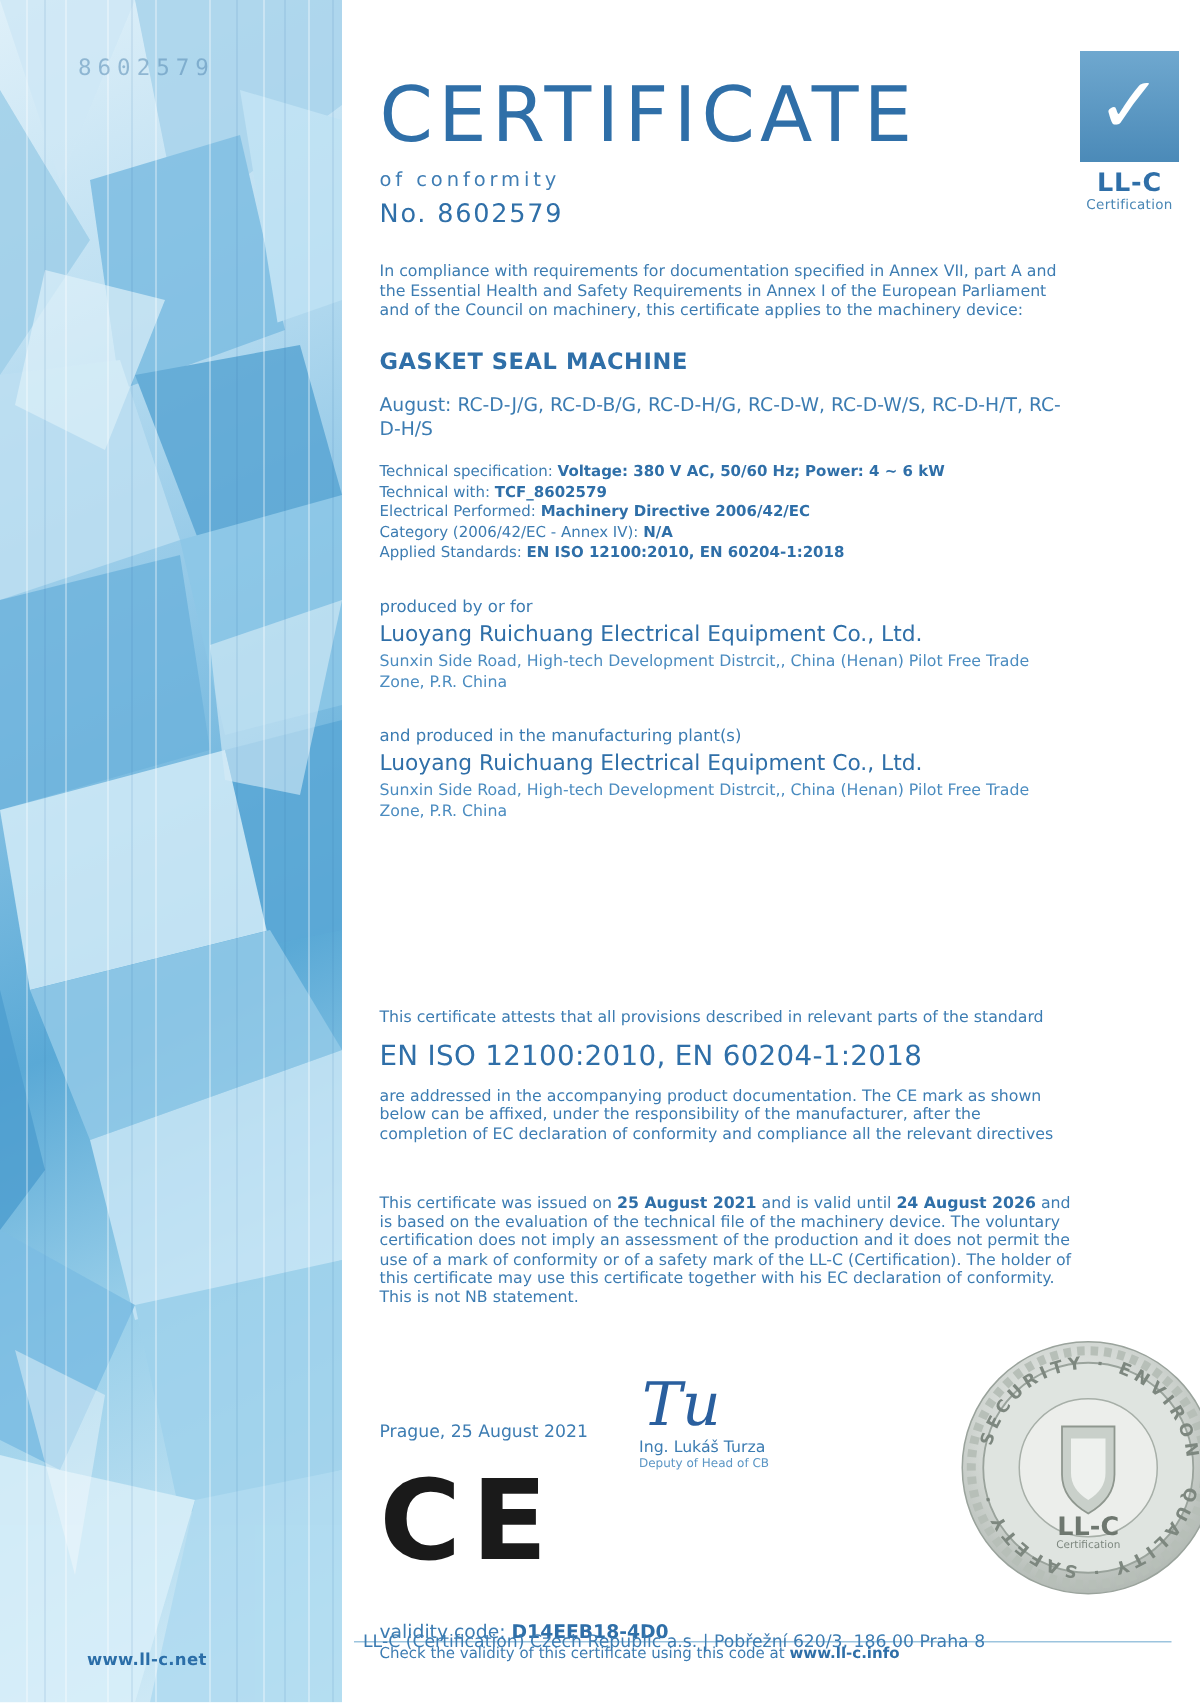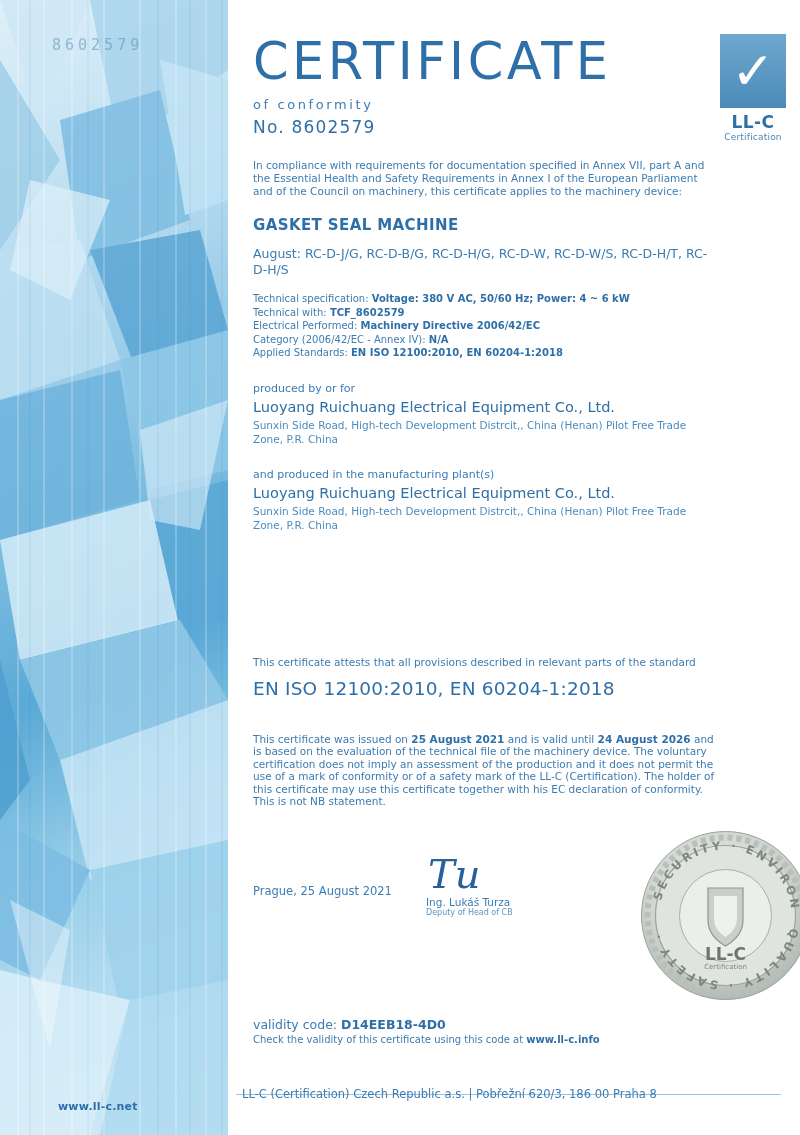--- a/index.html
+++ b/index.html
@@ -86,21 +86,21 @@
     letter-spacing: 0.5px;
   }
   .logo-sub {
     font-size: 9px;
     color: #4a87b5;
     letter-spacing: 0.2px;
   }
 
   h1.cert-title {
     margin: 0;
-    padding-top: 36px;
+    padding-top: 52px;
     font-size: 51px;
     font-weight: 400;
     letter-spacing: 3.5px;
     color: #2f6fa8;
     line-height: 1;
   }
   .cert-sub {
     margin-top: 10px;
     font-size: 13px;
     letter-spacing: 2.6px;
@@ -362,32 +362,34 @@
     <div class="address">Sunxin Side Road, High-tech Development Distrcit,, China (Henan) Pilot Free Trade Zone, P.R. China</div>
 
     <div class="lead">and produced in the manufacturing plant(s)</div>
     <div class="company">Luoyang Ruichuang Electrical Equipment Co., Ltd.</div>
     <div class="address">Sunxin Side Road, High-tech Development Distrcit,, China (Henan) Pilot Free Trade Zone, P.R. China</div>
 
     <div style="height:96px"></div>
 
     <div class="attest">This certificate attests that all provisions described in relevant parts of the standard</div>
     <div class="standards">EN ISO 12100:2010, EN 60204-1:2018</div>
+    <div class="after-standards">are addressed in the accompanying product documentation. The CE mark as shown below can be affixed, under the responsibility of the manufacturer, after the completion of EC declaration of conformity and compliance all the relevant directives</div>
 
     <div class="issued"><span>This certificate was issued on </span><b>25 August 2021</b><span> and is valid until </span><b>24 August 2026</b><span> and is based on the evaluation of the technical file of the machinery device. The voluntary certification does not imply an assessment of the production and it does not permit the use of a mark of conformity or of a safety mark of the LL-C (Certification). The holder of this certificate may use this certificate together with his EC declaration of conformity. This is not NB statement.</span></div>
 
     <div class="sig-area">
       <div class="sig-place">Prague, 25 August 2021</div>
 
       <div class="sig-block">
         <div class="sig-script">Tu</div>
         <div class="sig-name">Ing. Lukáš Turza</div>
         <div class="sig-role">Deputy of Head of CB</div>
       </div>
 
+      <div class="ce-mark">CE</div>
 
       <div class="seal">
         <svg width="175" height="175" viewBox="0 0 175 175">
           <defs>
             <path id="ringTop" d="M 87.5,87.5 m -66,0 a 66,66 0 1,1 132,0" fill="none"></path>
             <path id="ringBot" d="M 87.5,87.5 m 66,0 a 66,66 0 1,1 -132,0" fill="none"></path>
             <radialGradient id="sealGrad" cx="45%" cy="38%" r="70%">
               <stop offset="0%" stop-color="#f2f4f2"></stop>
               <stop offset="55%" stop-color="#d2d7d3"></stop>
               <stop offset="100%" stop-color="#a9b1ab"></stop>

